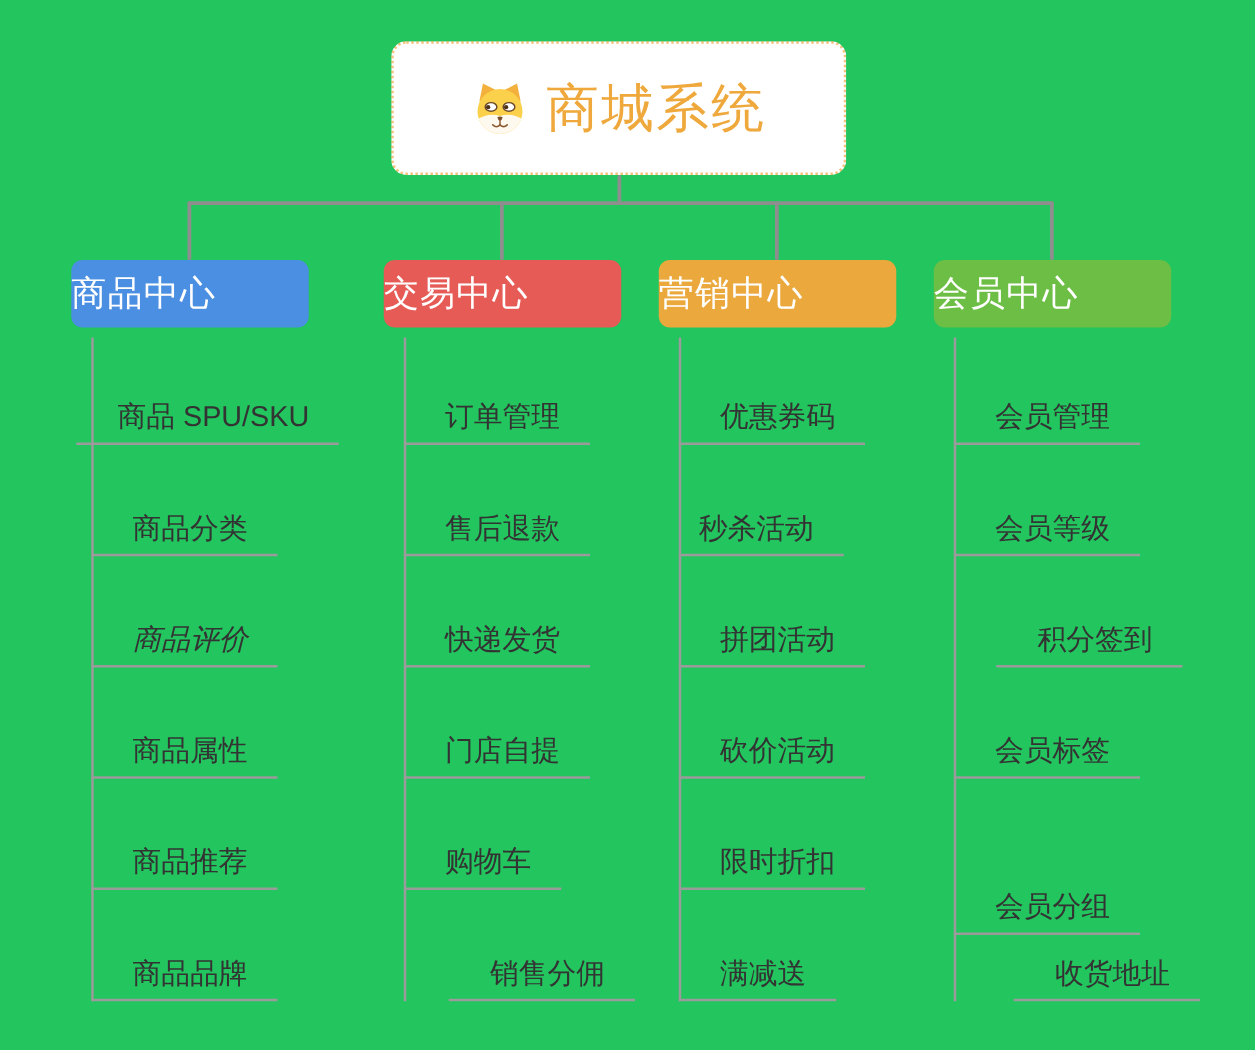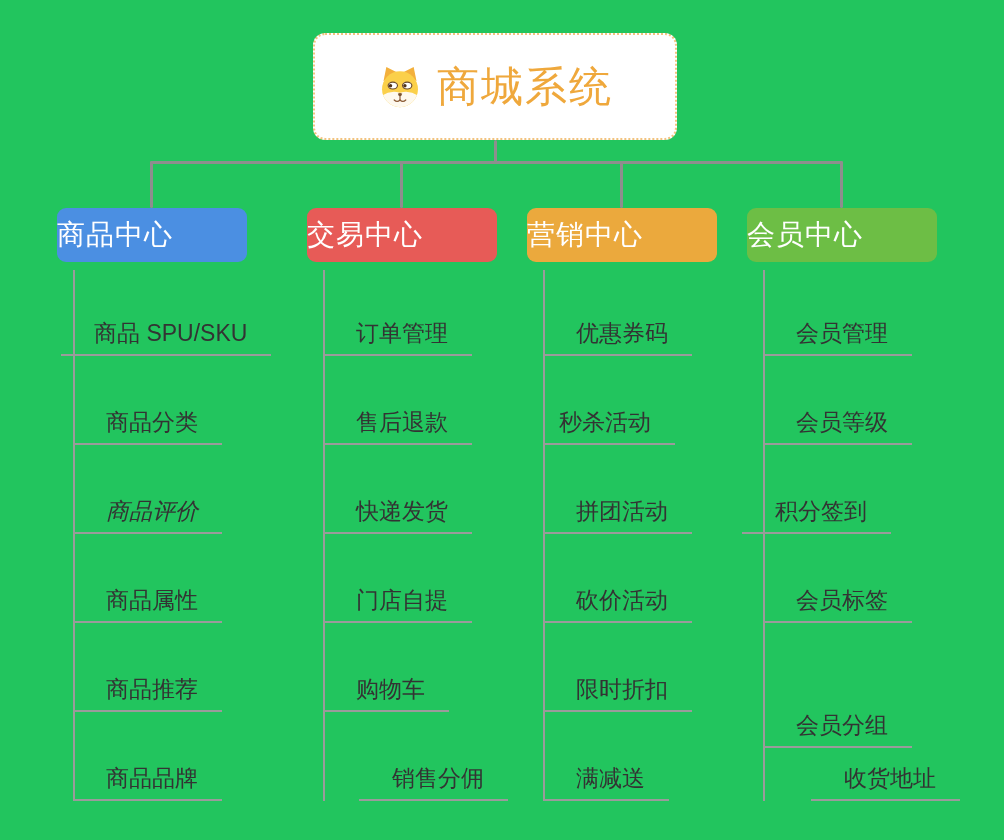--- a/index.html
+++ b/index.html
@@ -99,17 +99,17 @@
     <div class="leaf" style="left: 543px; top: 498px; border-bottom-color: rgb(155, 155, 155);">拼团活动</div>
     <div class="leaf" style="left: 543px; top: 587px; border-bottom-color: rgb(155, 155, 155);">砍价活动</div>
     <div class="leaf" style="left: 543px; top: 676px; border-bottom-color: rgb(155, 155, 155);">限时折扣</div>
     <div class="leaf" style="left: 543px; top: 765px; border-bottom-color: rgb(155, 155, 155);">满减送</div>
     <div class="branch-header" style="left: 747px; background: rgb(109, 190, 69);">
       <span>会员中心</span>
     </div>
     <div class="spine" style="left: 763px; background: rgb(155, 155, 155);"></div>
     <div class="leaf" style="left: 763px; top: 320px; border-bottom-color: rgb(155, 155, 155);">会员管理</div>
     <div class="leaf" style="left: 763px; top: 409px; border-bottom-color: rgb(155, 155, 155);">会员等级</div>
-    <div class="leaf" style="left: 742px; top: 498px; border-bottom-color: rgb(155, 155, 155);">积分签到</div>
+    <div class="leaf" style="left: 797px; top: 498px; border-bottom-color: rgb(155, 155, 155);">积分签到</div>
     <div class="leaf" style="left: 763px; top: 587px; border-bottom-color: rgb(155, 155, 155);">会员标签</div>
     <div class="leaf" style="left: 763px; top: 712px; border-bottom-color: rgb(155, 155, 155);">会员分组</div>
     <div class="leaf" style="left: 763px; top: 765px; border-bottom-color: rgb(155, 155, 155); margin-left: 48px;">收货地址</div>
   </div>
 
 </body></html>

